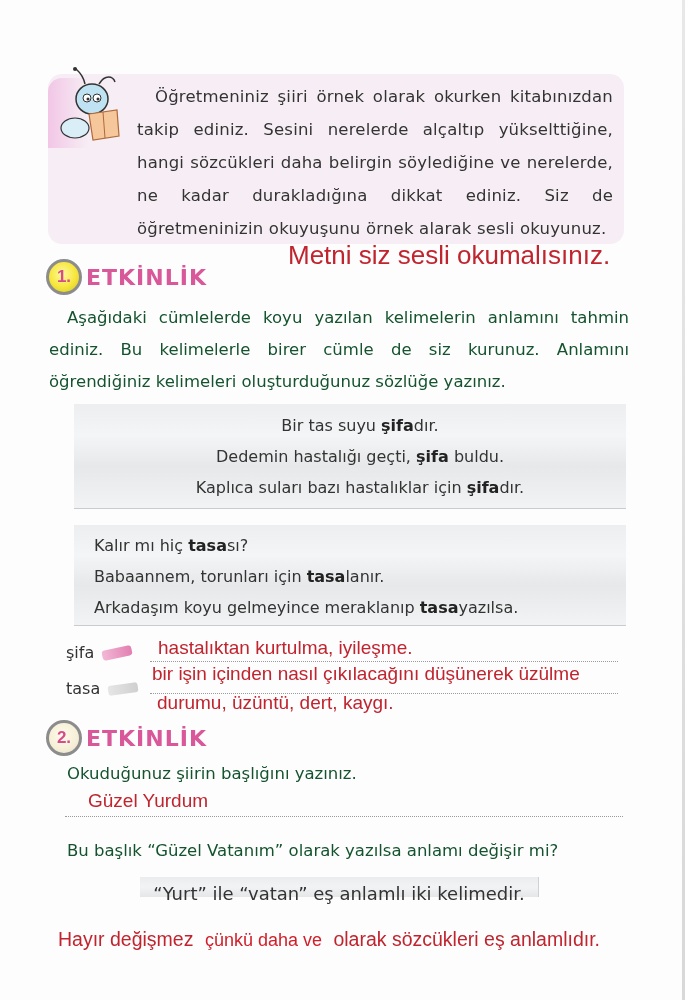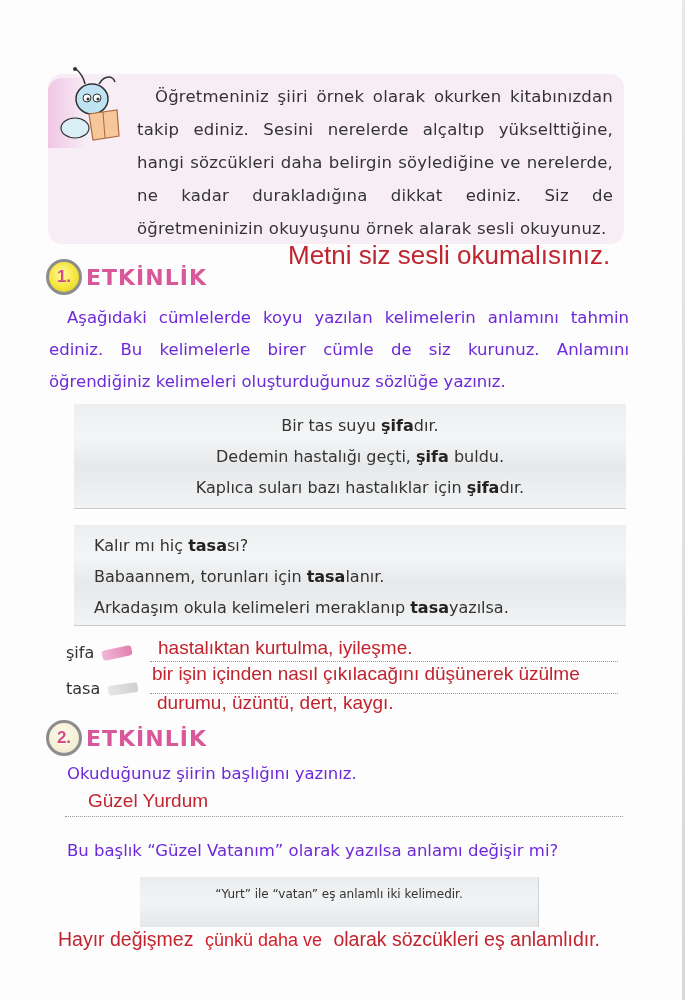--- a/index.html
+++ b/index.html
@@ -47,21 +47,21 @@
   }
   .badge.pale { background: radial-gradient(circle at 45% 40%, #fffbe8, #f5efd8 60%, #e2dcc6); }
   .activity-title {
     margin-left: 4px; font-family: "DejaVu Sans", sans-serif; font-weight: bold;
     font-size: 22px; color: #d8589a; letter-spacing: 1px;
   }
   .act1 { top: 257px; }
   .act2 { top: 718px; }
 
   .para {
-    position: absolute; font-size: 16.5px; line-height: 32px; color: #6d28d9; text-align: justify;
+    position: absolute; font-size: 16.5px; line-height: 32px; color: #14532d; text-align: justify;
   }
   .p1 { left: 49px; top: 302px; width: 580px; }
   .p1 .indent { display: inline-block; width: 18px; }
 
   
   .strip {
     position: absolute; left: 74px; width: 552px;
     background: linear-gradient(180deg, #eceeef 0%, #f4f5f6 30%, #e6e8ea 60%, #f2f3f4 100%);
     border-bottom: 1px solid #c9cccf;
   }
@@ -85,24 +85,24 @@
   .dots2 { top: 693px; }
   .ans-sifa { position: absolute; left: 158px; top: 637px; font-size: 19px; }
   .ans-tasa1 { position: absolute; left: 152px; top: 663px; font-size: 19px; }
   .ans-tasa2 { position: absolute; left: 157px; top: 692px; font-size: 19px; }
 
   .p2 { left: 67px; top: 758px; width: 560px; }
   .dots3 { left: 65px; top: 816px; width: 558px; }
   .ans-title { position: absolute; left: 88px; top: 790px; font-size: 19px; }
   .p3 { left: 67px; top: 835px; width: 560px; }
   .note-strip {
-    position: absolute; left: 140px; top: 877px; width: 398px; height: 50px;
+    position: absolute; left: 140px; top: 877px; width: 398px; height: 20px;
     background: linear-gradient(180deg, #eaeced, #f2f3f4 50%, #e4e6e8);
     border-right: 1px solid #cfd2d4;
-    font-size: 12px; line-height: 34px; text-align: center; color: #333;
+    font-size: 18px; line-height: 34px; text-align: center; color: #333;
   }
   .ans-final { position: absolute; left: 58px; top: 928px; font-size: 19.5px; white-space: nowrap; }
   .ans-final span { margin-right: 6px; }
 </style>
 </head>
 <body>
 
 <div class="right-edge"></div>
 
 <div class="intro-box">
@@ -136,21 +136,21 @@
 
 <div class="strip strip1">
   <div class="line"><span>Bir tas suyu </span><b>şifa</b><span>dır.</span></div>
   <div class="line"><span>Dedemin hastalığı geçti, </span><b>şifa</b><span> buldu.</span></div>
   <div class="line"><span>Kaplıca suları bazı hastalıklar için </span><b>şifa</b><span>dır.</span></div>
 </div>
 
 <div class="strip strip2">
   <div class="line"><span>Kalır mı hiç </span><b>tasa</b><span>sı?</span></div>
   <div class="line"><span>Babaannem, torunları için </span><b>tasa</b><span>lanır.</span></div>
-  <div class="line"><span>Arkadaşım okula kelimeleri meraklanıp </span><b>tasa</b><span>yazılsa.</span></div>
+  <div class="line"><span>Arkadaşım koyu gelmeyince meraklanıp </span><b>tasa</b><span>yazılsa.</span></div>
 </div>
 
 <div class="dict-row dict-sifa">
   <span>şifa</span>
   <span class="pencil pink"></span>
 </div>
 <div class="dict-row dict-tasa">
   <span>tasa</span>
   <span class="pencil grey"></span>
 </div>

